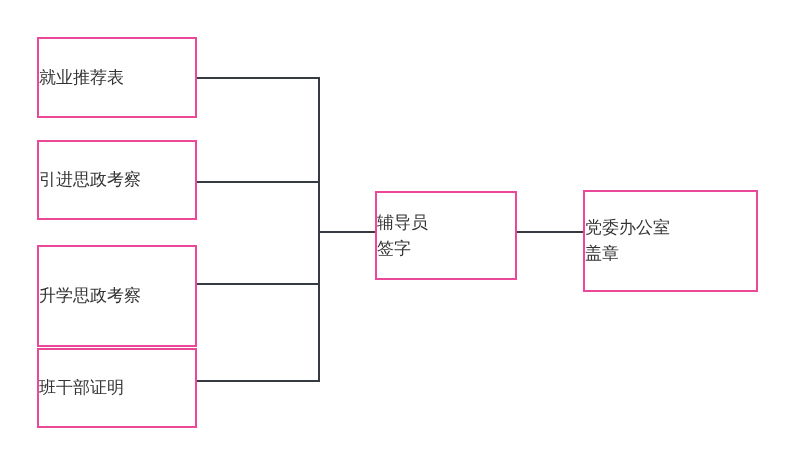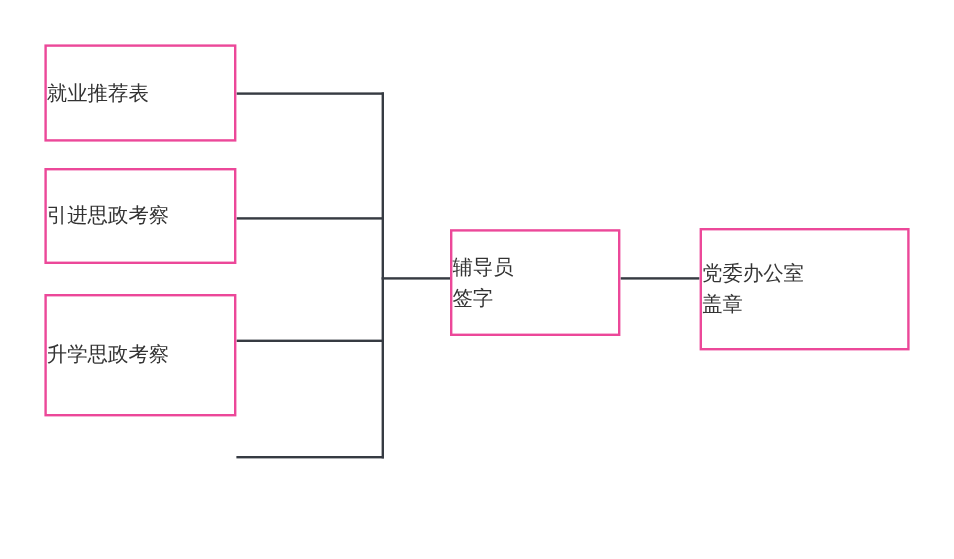--- a/index.html
+++ b/index.html
@@ -54,20 +54,23 @@
   </div>
 
   <div class="node" style="left:37px; top:140px; width:160px; height:80px">
     <div class="ln">引进思政考察</div>
   </div>
 
   <div class="node" style="left:37px; top:245px; width:160px; height:102px">
     <div class="ln">升学思政考察</div>
   </div>
 
+  <div class="node" style="left:37px; top:348px; width:160px; height:80px">
+    <div class="ln">班干部证明</div>
+  </div>
 
   <div class="node" style="left:375px; top:191px; width:142px; height:89px">
     <div class="ln">辅导员</div>
     <div class="ln">签字</div>
   </div>
 
   <div class="node" style="left:583px; top:190px; width:175px; height:102px">
     <div class="ln">党委办公室</div>
     <div class="ln">盖章</div>
   </div>

